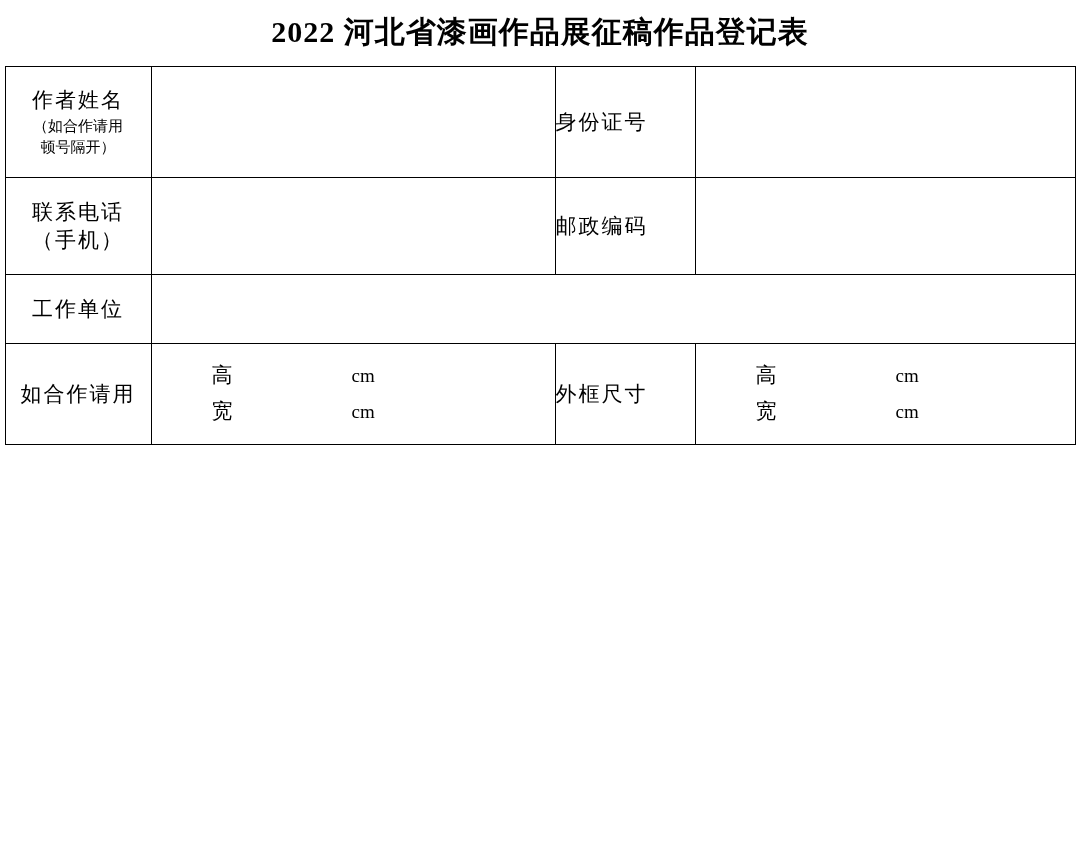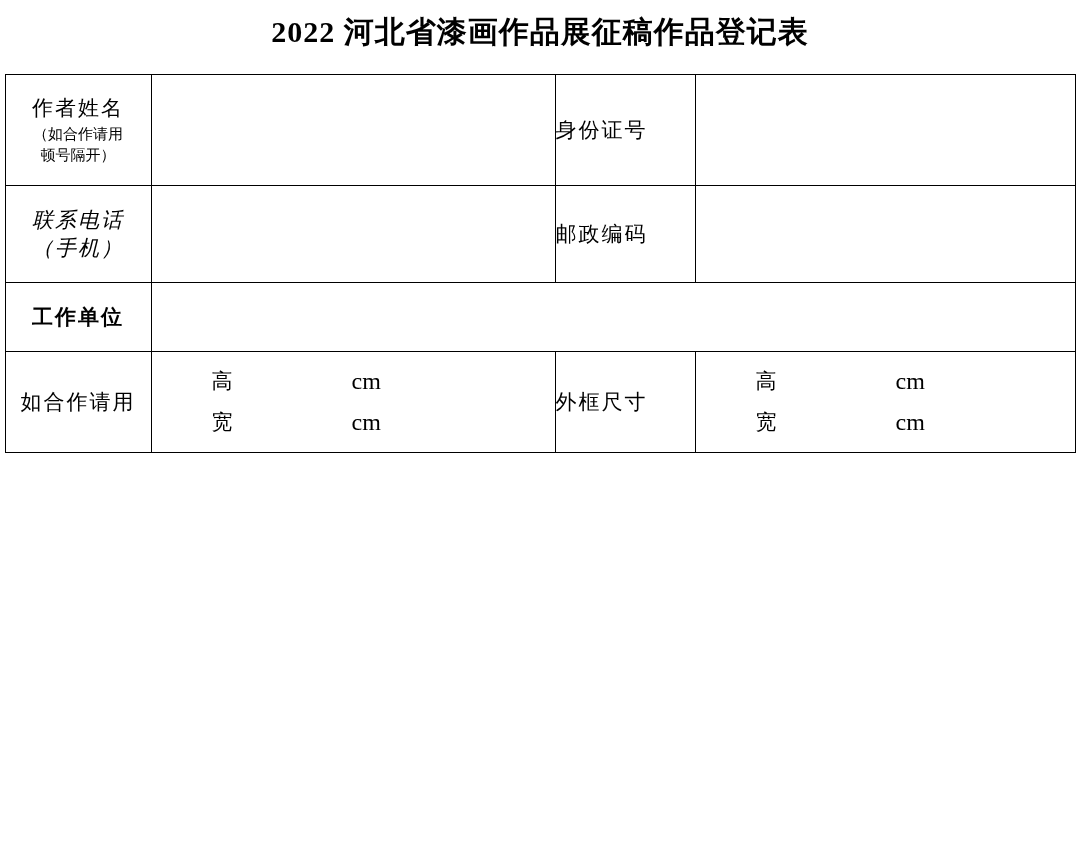--- a/index.html
+++ b/index.html
@@ -26,21 +26,21 @@
     font-weight: 700;
     letter-spacing: 1px;
     padding: 14px 0 16px 0;
     line-height: 1.2;
     font-family: "Liberation Serif", "DejaVu Serif", serif;
   }
   table.form {
     border-collapse: collapse;
     table-layout: fixed;
     width: 1070px;
-    margin: 8px auto;
+    margin: 0 auto;
   }
   table.form td {
     border: 1px solid #000000;
     padding: 0;
     vertical-align: middle;
     font-size: 21px;
     font-family: "Liberation Serif", "DejaVu Serif", serif;
   }
   .label {
     text-align: center;
@@ -77,26 +77,26 @@
     font-size: 21px;
     line-height: 1.7;
     padding-left: 60px;
   }
   .size-line .k {
     width: 140px;
     letter-spacing: 2px;
   }
   .size-line .unit {
     font-family: "Liberation Serif", "DejaVu Serif", serif;
-    font-size: 24px;
+    font-size: 19px;
   }
   .row-h-names { height: 110px; }
-  .row-h-phone { height: 96px; font-style: italic; }
+  .row-h-phone { height: 96px; }
   .row-h-addr  { height: 92px; }
-  .row-h-unit  { height: 68px; font-weight: bold; }
+  .row-h-unit  { height: 68px; }
   .row-h-bio   { height: 208px; }
   .row-h-work  { height: 80px; }
   .row-h-size  { height: 100px; }
 </style>
 </head>
 <body>
 
 <div class="page">
 
   <div class="doc-title">2022 河北省漆画作品展征稿作品登记表</div>

